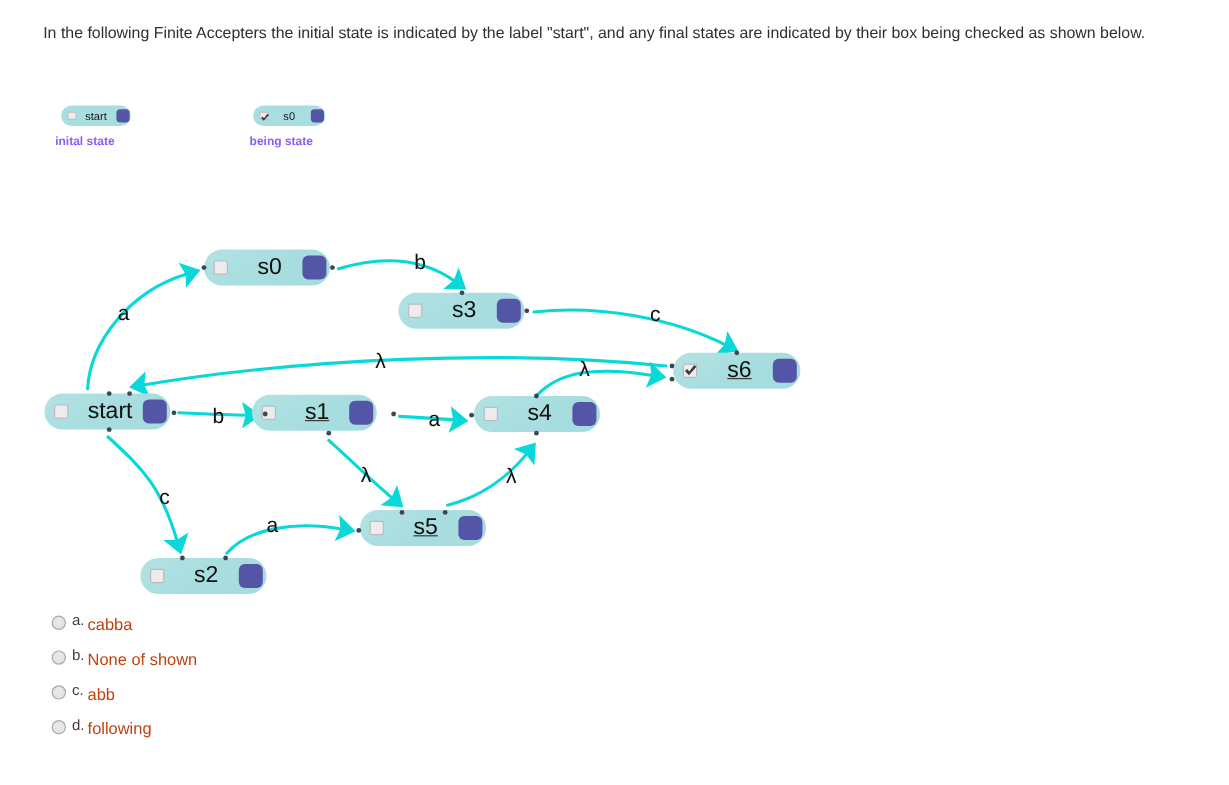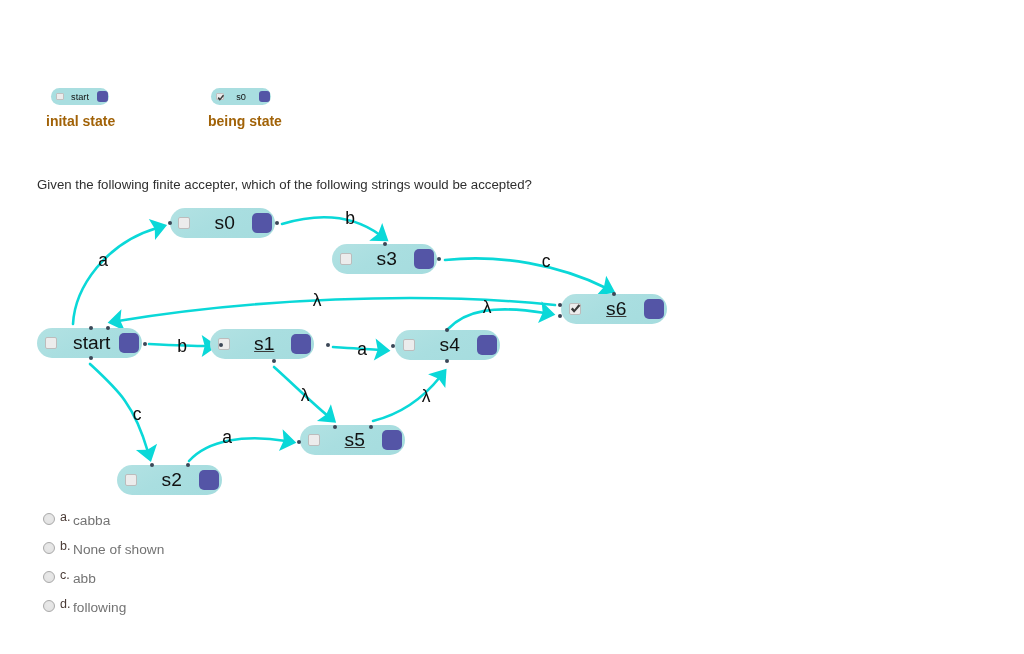--- a/index.html
+++ b/index.html
@@ -3,21 +3,21 @@
 <meta charset="utf-8">
 <title>Finite Accepter Question</title>
 <style>
   html,body{margin:0;padding:0;}
   body{width:1024px;height:654px;background:#ffffff;font-family:"Liberation Sans",sans-serif;color:#3b3b3b;overflow:hidden;}
   .page{position:relative;width:1024px;height:654px;}
   .intro{position:absolute;left:36px;top:20px;font-size:13.25px;color:#2f2f2f;white-space:nowrap;}
   .question{position:absolute;left:37px;top:177px;font-size:13.25px;color:#2f2f2f;white-space:nowrap;}
 
   
-  .legend-cap{position:absolute;font-size:14px;font-weight:bold;color:#a16207;white-space:nowrap;}
+  .legend-cap{position:absolute;font-size:10px;font-weight:bold;color:#8b5cf6;white-space:nowrap;}
   .legend-node{position:absolute;box-sizing:border-box;height:17px;border-radius:9px;background:#a9dee0;
      display:flex;align-items:center;padding:0 1.5px 0 5px;}
   .legend-node .chk{width:7.5px;height:7px;border-radius:1px;background:#ececec;border:1px solid #c0c0c0;box-sizing:border-box;position:relative;flex:none;}
   .legend-node .lbl{flex:1;text-align:center;font-size:9.2px;color:#111;font-family:"Liberation Sans",sans-serif;}
   .legend-node .sq{width:11px;height:11px;border-radius:3px;background:#5455a6;flex:none;}
 
   
   .node{position:absolute;box-sizing:border-box;height:30px;border-radius:15px;
      background:linear-gradient(150deg,#b3e2e3 0%,#a9dee0 45%,#a5dcde 100%);
      display:flex;align-items:center;padding:0 3px 0 7.5px;}
@@ -29,33 +29,33 @@
   svg.edges{position:absolute;left:0;top:0;width:1024px;height:654px;overflow:visible;}
   .elabel{position:absolute;font-size:17.5px;color:#0d0d0d;font-family:"Liberation Sans",sans-serif;
      transform:translate(-50%,-50%);line-height:1;white-space:nowrap;}
 
   .answers{position:absolute;left:36px;top:508px;}
   .ans{position:relative;height:29px;white-space:nowrap;}
   .radio{position:absolute;left:7px;top:5px;width:12px;height:12px;border-radius:50%;
      background:radial-gradient(circle at 50% 40%, #e9e9e9 0%, #e3e3e3 70%, #dcdcdc 100%);
      border:1.2px solid #a9a9a9;box-sizing:border-box;}
   .ansletter{position:absolute;left:24px;top:1.5px;font-size:12.5px;color:#4a3b36;}
-  .anstext{position:absolute;left:37px;top:5px;font-size:13.7px;color:#737373;}
+  .anstext{position:absolute;left:37px;top:5px;font-size:13.7px;color:#c2410c;}
 
   
   .chk > svg{position:absolute;left:0px;top:-0.5px;overflow:visible;}
   .legend-node .chk > svg{left:-0.5px;top:-0.5px;}
   .chk.checked > svg path{fill:#3a3a3a;}
   .chk:not(.checked) > svg{display:none;}
 </style>
 </head>
 <body>
 
 <div class="page">
-  <div class="question">Given the following finite accepter, which of the following strings would be accepted?</div>
+  <div class="intro">In the following Finite Accepters the initial state is indicated by the label "start", and any final states are indicated by their box being checked as shown below.</div>
 
   <div class="legend-node" style="left:51px;top:88px;width:58px;">
     <span class="chk"></span>
     <span class="lbl">start</span>
     <span class="sq"></span>
   </div>
   <div class="legend-cap" style="left:46px;top:113px;">inital state</div>
 
   <div class="legend-node" style="left:211px;top:88px;width:60px;">
     <span class="chk checked">

